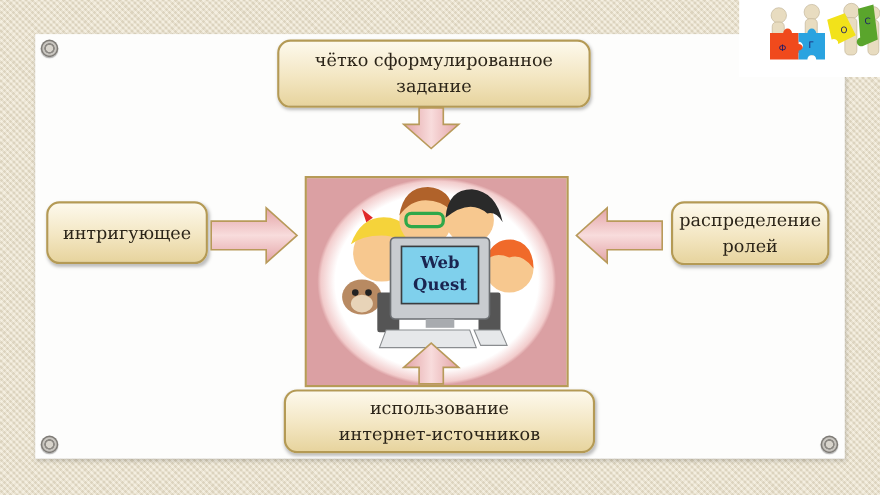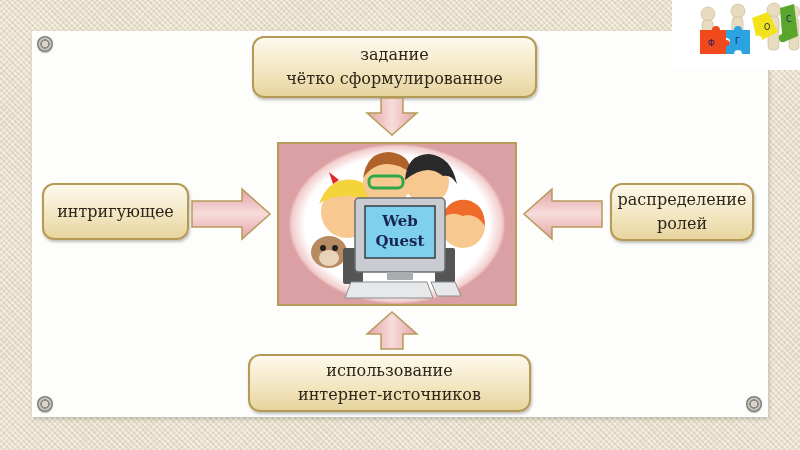--- a/index.html
+++ b/index.html
@@ -24,21 +24,21 @@
   .box {
     position:absolute; box-sizing:border-box;
     border:2px solid #b49a55; border-radius:12px;
     background: linear-gradient(to bottom, #fdf9ec 0%, #f3e6c2 55%, #e7d49e 100%);
     box-shadow: 1px 2px 3px rgba(0,0,0,0.25);
     display:flex; flex-direction:column; align-items:center; justify-content:center;
     color:#2b2418; font-size:16px; line-height:24px; text-align:center;
   }
   .arrow { position:absolute; }
   .center-frame {
-    position:absolute; left:277px; top:142px; width:240px; height:164px; box-sizing:border-box;
+    position:absolute; left:277px; top:160px; width:240px; height:192px; box-sizing:border-box;
     border:2px solid #b79b57;
     background: radial-gradient(ellipse 46% 50% at 50% 50%, #ffffff 0 85%, #f2cccc 97%, #dba0a3 100%);
     overflow:hidden;
     text-align:right;
   }
   .logo {
     position:absolute; left:672px; top:0; width:128px; height:70px; background:#ffffff;
   }
 </style>
 </head>
@@ -73,22 +73,22 @@
     <g font-family="DejaVu Sans, sans-serif" font-size="8" fill="#1a1a6a">
       <text x="36" y="46">Ф</text>
       <text x="63" y="44">Г</text>
       <text x="92" y="30">О</text>
       <text x="114" y="22">С</text>
     </g>
   </svg>
 </div>
 
 <div class="box" style="left:252px;top:36px;width:285px;height:62px;">
+  <span>чётко сформулированное</span>
   <span>задание</span>
-  <span>чётко сформулированное</span>
 </div>
 
 <svg class="arrow" style="left:365px;top:97px;" width="54" height="40" viewBox="0 0 54 40">
   <defs>
     <linearGradient id="gv" x1="0" x2="1" y1="0" y2="0">
       <stop offset="0" stop-color="#e3a3a6"></stop>
         <stop offset="0.5" stop-color="#f8dcdc"></stop>
         <stop offset="1" stop-color="#e3a3a6"></stop>
     </linearGradient>
   </defs>
@@ -163,16 +163,16 @@
   <defs>
     <linearGradient id="gv2" x1="0" x2="1" y1="0" y2="0">
       <stop offset="0" stop-color="#e3a3a6"></stop>
         <stop offset="0.5" stop-color="#f8dcdc"></stop>
         <stop offset="1" stop-color="#e3a3a6"></stop>
     </linearGradient>
   </defs>
   <path d="M16 39 H38 V24 H52 L27 2 L2 24 H16 Z" fill="url(#gv2)" stroke="#b89a5a" stroke-width="1.5"></path>
 </svg>
 
-<div class="box" style="left:248px;top:354px;width:283px;height:58px;">
+<div class="box" style="left:258px;top:354px;width:283px;height:58px;">
   <span>использование</span>
   <span>интернет-источников</span>
 </div>
 
 </body></html>

